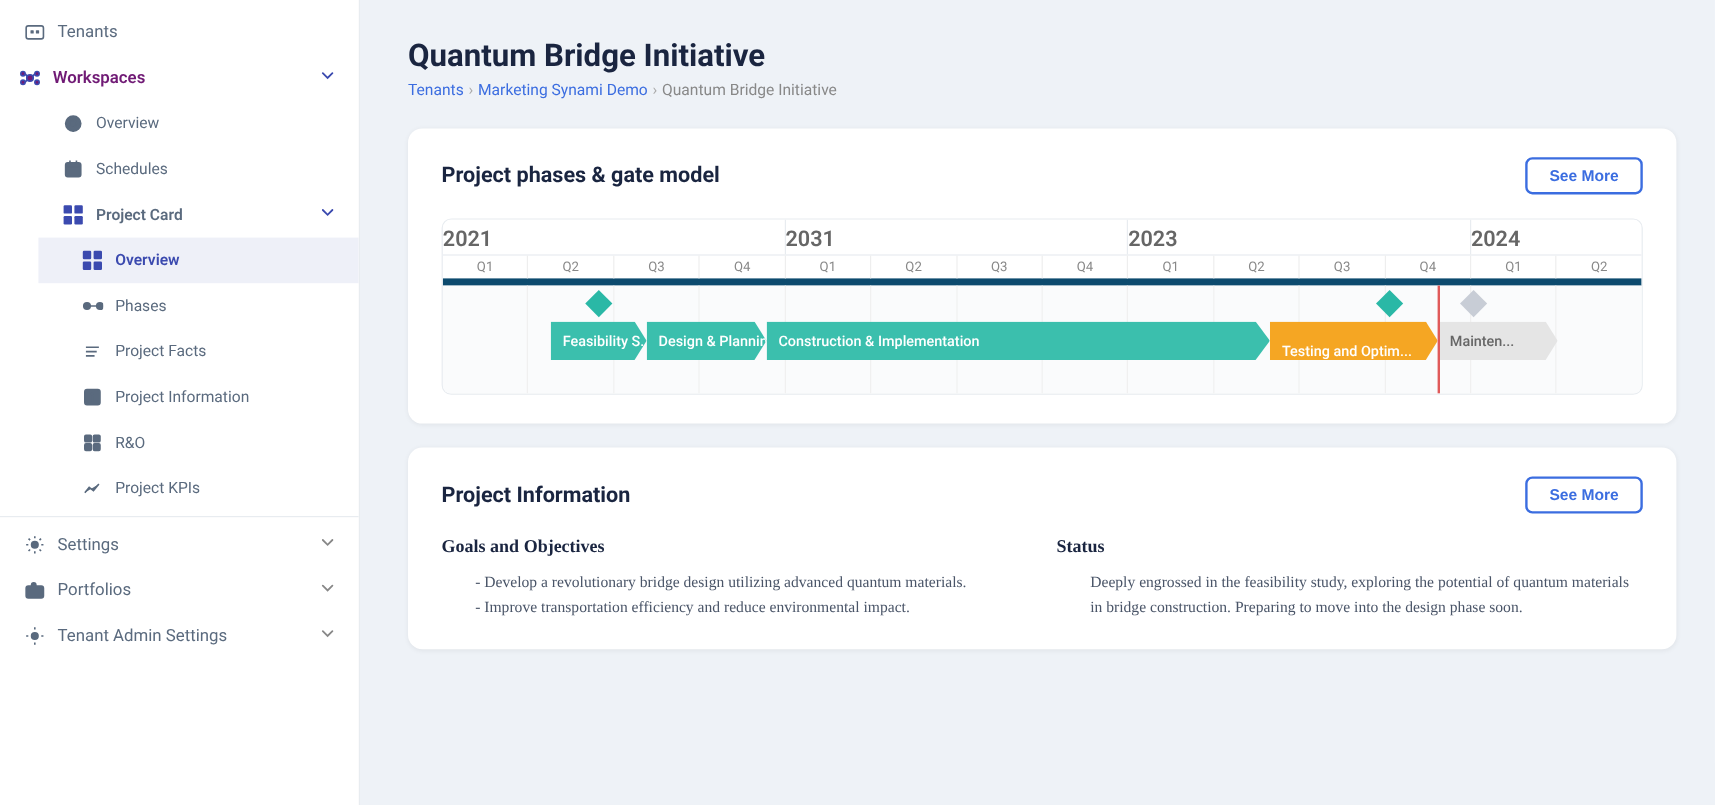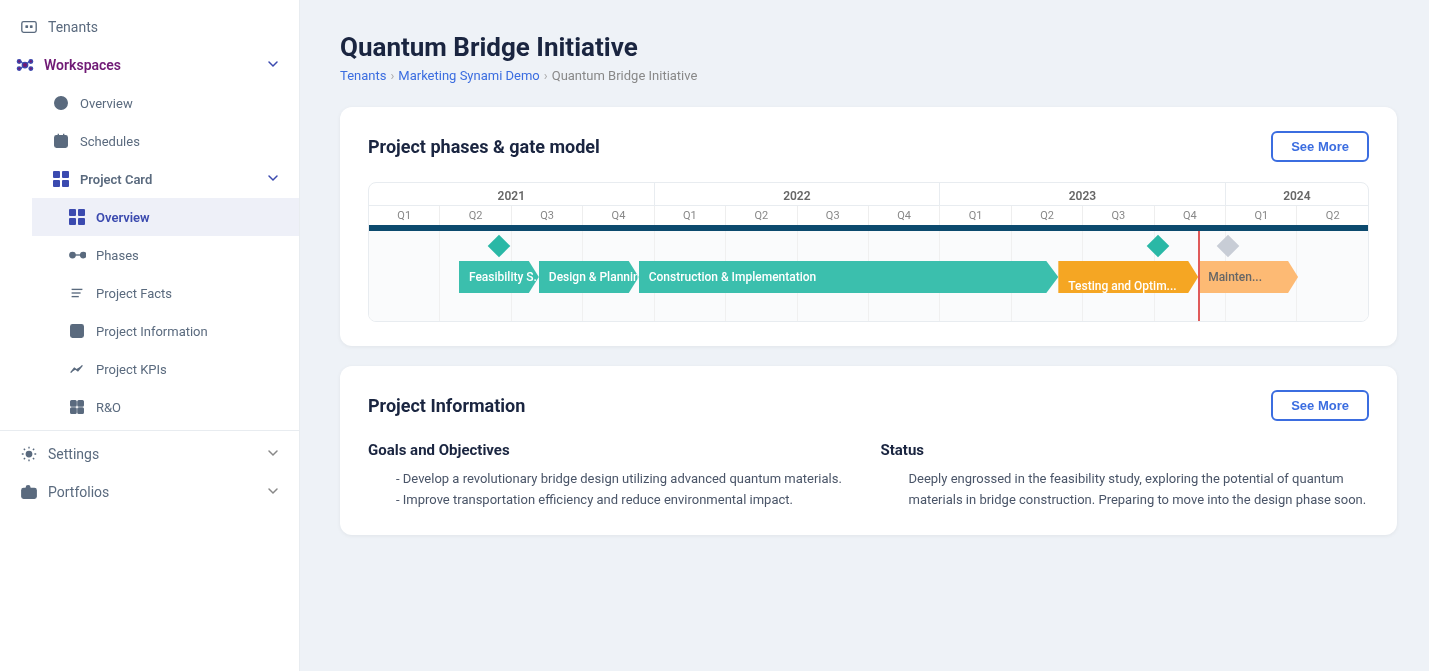--- a/index.html
+++ b/index.html
@@ -99,22 +99,22 @@
     .gantt-inner {
       min-width: 960px;
       position: relative;
     }
     .gantt-years {
       display: flex;
       border-bottom: 1px solid #e8ecf0;
     }
     .gantt-year-cell {
       flex: 1;
-      text-align: center;
-      font-size: 12px;
+      text-align: left;
+      font-size: 18px;
       color: #666;
       padding: 6px 0 2px;
       font-weight: 600;
       border-right: 1px solid #e8ecf0;
     }
     .gantt-year-cell:last-child { border-right: none; }
     .gantt-quarters {
       display: flex;
       border-bottom: 6px solid #0c4a6e;
     }
@@ -182,21 +182,21 @@
       clip-path: polygon(0 0, calc(100% - 12px) 0, 100% 50%, calc(100% - 12px) 100%, 0 100%);
     }
     .phase-bar.testing {
       background: #f5a623;
       left: 69%;
       width: 14%;
       clip-path: polygon(0 0, calc(100% - 10px) 0, 100% 50%, calc(100% - 10px) 100%, 0 100%);
       align-items: flex-end;
     }
     .phase-bar.maintenance {
-      background: #fdba74;
+      background: #e5e5e5;
       left: 83%;
       width: 10%;
       clip-path: polygon(0 0, calc(100% - 10px) 0, 100% 50%, calc(100% - 10px) 100%, 0 100%);
       color: #666;
     }
 
     
     .gantt-milestones {
       position: absolute;
       top: 0;
@@ -222,20 +222,21 @@
       background: #e05a5a;
       left: 83%;
       z-index: 10;
     }
 
     
     .info-grid {
       display: grid;
       grid-template-columns: 1fr 1fr;
       gap: 24px;
+      font-family: Liberation Serif, serif;
     }
     .info-section-title {
       font-size: 15px;
       font-weight: 700;
       color: #1a2540;
       margin-bottom: 10px;
     }
     .info-text {
       font-size: 13px;
       color: #4a5568;
@@ -364,36 +365,36 @@
               <rect x="3" y="3" width="14" height="14" rx="2"></rect>
               <line x1="10" y1="9" x2="10" y2="14"></line>
               <circle cx="10" cy="7" r="0.8" fill="currentColor"></circle>
             </svg>
         </span>
         <span>Project Information</span>
       </div>
       <div class="sidebar-item">
         <span class="icon">
           <svg class="nav-icon" viewBox="0 0 20 20" fill="none" stroke="currentColor" stroke-width="1.5">
-              <polyline points="3,14 7,9 11,12 16,6"></polyline>
-            </svg>
-        </span>
-        <span>Project KPIs</span>
-      </div>
-      <div class="sidebar-item">
-        <span class="icon">
-          <svg class="nav-icon" viewBox="0 0 20 20" fill="none" stroke="currentColor" stroke-width="1.5">
               <rect x="3" y="3" width="6" height="6" rx="1"></rect>
               <rect x="11" y="3" width="6" height="6" rx="1"></rect>
               <rect x="3" y="11" width="6" height="6" rx="1"></rect>
               <rect x="11" y="11" width="6" height="6" rx="1"></rect>
             </svg>
         </span>
         <span>R&amp;O</span>
       </div>
+      <div class="sidebar-item">
+        <span class="icon">
+          <svg class="nav-icon" viewBox="0 0 20 20" fill="none" stroke="currentColor" stroke-width="1.5">
+              <polyline points="3,14 7,9 11,12 16,6"></polyline>
+            </svg>
+        </span>
+        <span>Project KPIs</span>
+      </div>
     </div>
   </div>
 
   <div class="sidebar-divider"></div>
 
   <div class="sidebar-item">
     <span class="icon">
       <svg class="nav-icon" viewBox="0 0 20 20" fill="none" stroke="currentColor" stroke-width="1.5">
           <circle cx="10" cy="10" r="3"></circle>
           <path d="M10 2v2M10 16v2M2 10h2M16 10h2M4.22 4.22l1.42 1.42M14.36 14.36l1.42 1.42M4.22 15.78l1.42-1.42M14.36 5.64l1.42-1.42"></path>
@@ -415,20 +416,34 @@
         </svg>
     </span>
     <span>Portfolios</span>
     <span class="chevron">
       <svg width="12" height="12" viewBox="0 0 12 12" fill="none">
           <path d="M2 4l4 4 4-4" stroke="#888" stroke-width="1.5" stroke-linecap="round"></path>
         </svg>
     </span>
   </div>
 
+  <div class="sidebar-item">
+    <span class="icon">
+      <svg class="nav-icon" viewBox="0 0 20 20" fill="none" stroke="currentColor" stroke-width="1.5">
+          <circle cx="10" cy="10" r="3"></circle>
+          <path d="M10 2v2M10 16v2M2 10h2M16 10h2"></path>
+        </svg>
+    </span>
+    <span>Tenant Admin Settings</span>
+    <span class="chevron">
+      <svg width="12" height="12" viewBox="0 0 12 12" fill="none">
+          <path d="M2 4l4 4 4-4" stroke="#888" stroke-width="1.5" stroke-linecap="round"></path>
+        </svg>
+    </span>
+  </div>
 
 </nav>
 
 <main class="main">
 
   <h1 class="page-title">Quantum Bridge Initiative</h1>
 
   <nav class="breadcrumb">
     <a>Tenants</a>
     <span class="sep">›</span>
@@ -441,21 +456,21 @@
     <div class="card-header">
       <h2 class="card-title">Project phases &amp; gate model</h2>
       <button class="see-more-btn">See More</button>
     </div>
 
     <div class="gantt-container">
       <div class="gantt-inner">
 
         <div class="gantt-years">
           <div class="gantt-year-cell" style="flex:4">2021</div>
-          <div class="gantt-year-cell" style="flex:4">2022</div>
+          <div class="gantt-year-cell" style="flex:4">2031</div>
           <div class="gantt-year-cell" style="flex:4">2023</div>
           <div class="gantt-year-cell" style="flex:2;border-right:none">2024</div>
         </div>
 
         <div class="gantt-quarters">
           <div class="gantt-q-cell">Q1</div>
           <div class="gantt-q-cell">Q2</div>
           <div class="gantt-q-cell">Q3</div>
           <div class="gantt-q-cell">Q4</div>
           <div class="gantt-q-cell">Q1</div>

